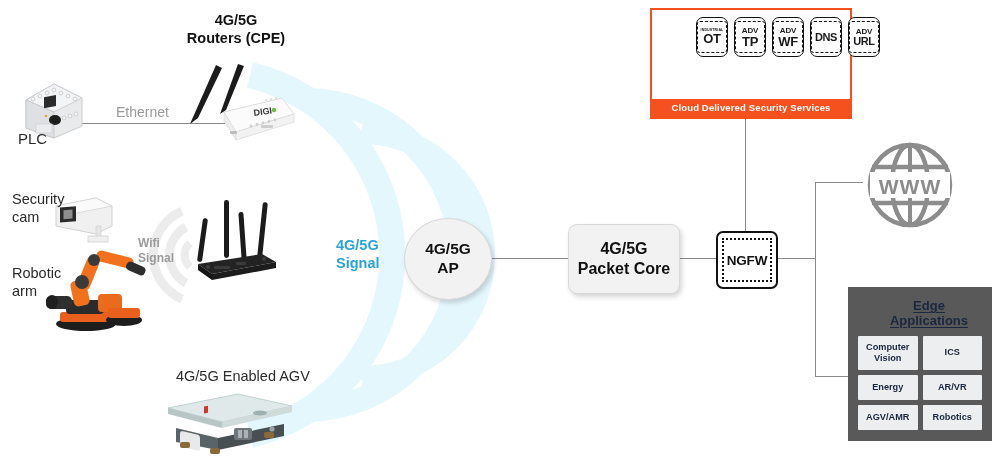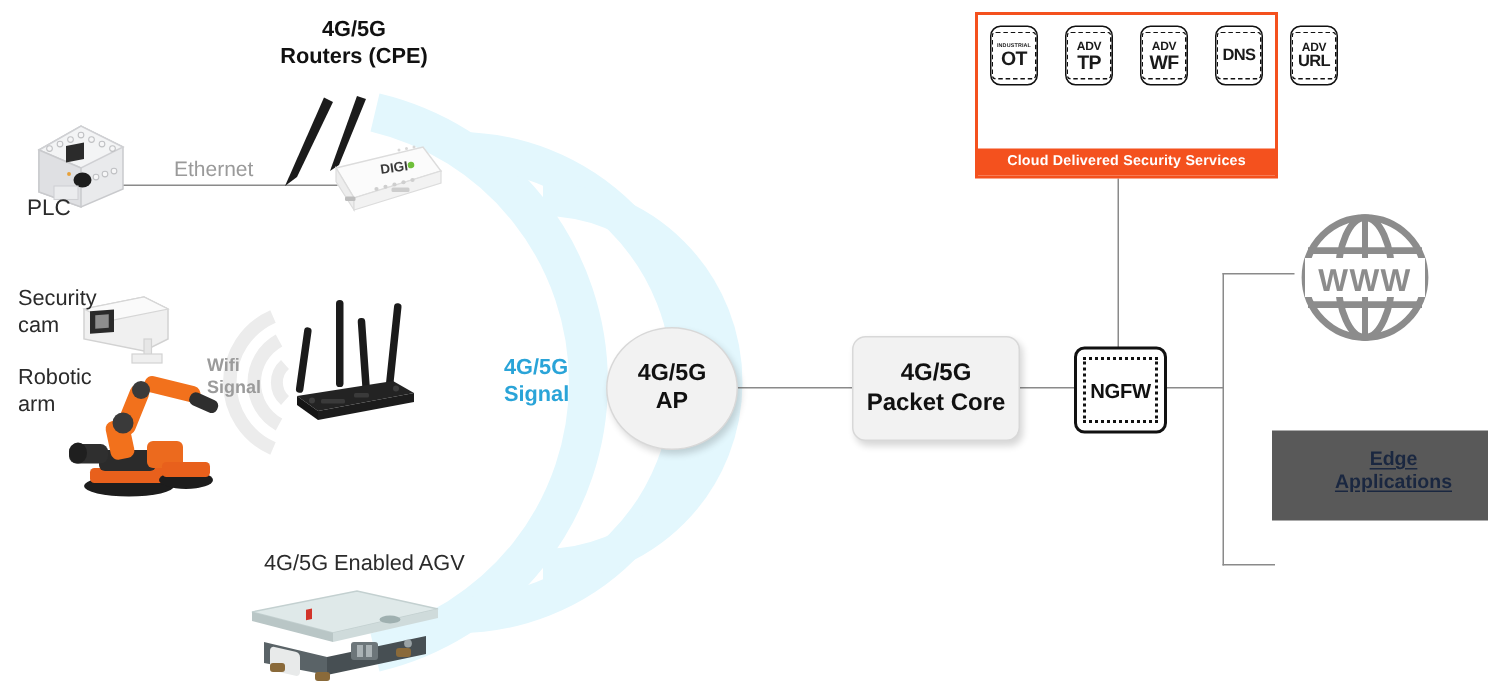--- a/index.html
+++ b/index.html
@@ -41,21 +41,21 @@
     display:flex;align-items:center;justify-content:center;
   }
   .node-ngfw .inner{
     width:46px;height:40px;border:2px dotted #111;
     display:flex;align-items:center;justify-content:center;
     font-weight:700;font-size:13.5px;color:#111;letter-spacing:-.2px;text-align:center;
   }
 
   
   .cds{position:absolute;border:2px solid #f4511e;background:#fff;}
-  .cds-row{display:flex;gap:18px;padding:7px 8px 6px 8px;}
+  .cds-row{display:flex;gap:6px;padding:7px 8px 6px 8px;margin-left:36px;}
   .cds-badge{
     width:36px;height:38px;border:1.6px solid #111;border-radius:7px;
     background:#fff;display:flex;flex-direction:column;
     align-items:center;justify-content:center;
   }
   .cds-badge .bi{
     width:28px;height:30px;border:1.4px dashed #111;border-radius:3px;
     display:flex;flex-direction:column;align-items:center;justify-content:center;
     line-height:1;
   }
@@ -244,21 +244,21 @@
   <div class="lbl" style="left:176px;top:12px;text-align:center;width:120px;">
     <span>4G/5G</span><br>
     <span>Routers (CPE)</span>
   </div>
 
   <div class="lbl lbl-light" style="left:12px;top:190px;font-size:14.5px;line-height:1.25;">
     <span>Security</span><br>
     <span>cam</span>
   </div>
 
-  <div class="lbl lbl-light" style="left:12px;top:243px;font-size:14.5px;line-height:1.25;">
+  <div class="lbl lbl-light" style="left:12px;top:264px;font-size:14.5px;line-height:1.25;">
     <span>Robotic</span><br>
     <span>arm</span>
   </div>
 
   <div class="lbl-wifi abs" style="left:138px;top:236px;">
     <span>Wifi</span><br>
     <span>Signal</span>
   </div>
 
   <div class="lbl lbl-light" style="left:176px;top:368px;font-size:14.5px;">4G/5G Enabled AGV</div>
@@ -330,15 +330,28 @@
         <path d="M12 61 H88"></path>
       </g>
       <line x1="50" y1="3" x2="50" y2="83" stroke="#8c8c8c" stroke-width="4"></line>
       <rect x="10" y="30" width="80" height="26" fill="#ffffff"></rect>
       <text x="50" y="52" text-anchor="middle" font-family="Liberation Sans, sans-serif" font-size="21" font-weight="700" fill="#8c8c8c" letter-spacing="1">WWW</text>
     </svg>
   </div>
 
   <div class="edge" style="left:848px;top:287px;width:124px;">
     <div class="edge-title">Edge Applications</div>
+    <div class="edge-grid">
+      <div class="edge-tile">
+        <div>
+          <span>Computer</span><br>
+          <span>Vision</span>
+        </div>
+      </div>
+      <div class="edge-tile">ICS</div>
+      <div class="edge-tile">Energy</div>
+      <div class="edge-tile">AR/VR</div>
+      <div class="edge-tile">AGV/AMR</div>
+      <div class="edge-tile">Robotics</div>
+    </div>
   </div>
 
 </div>
 
 </body></html>

